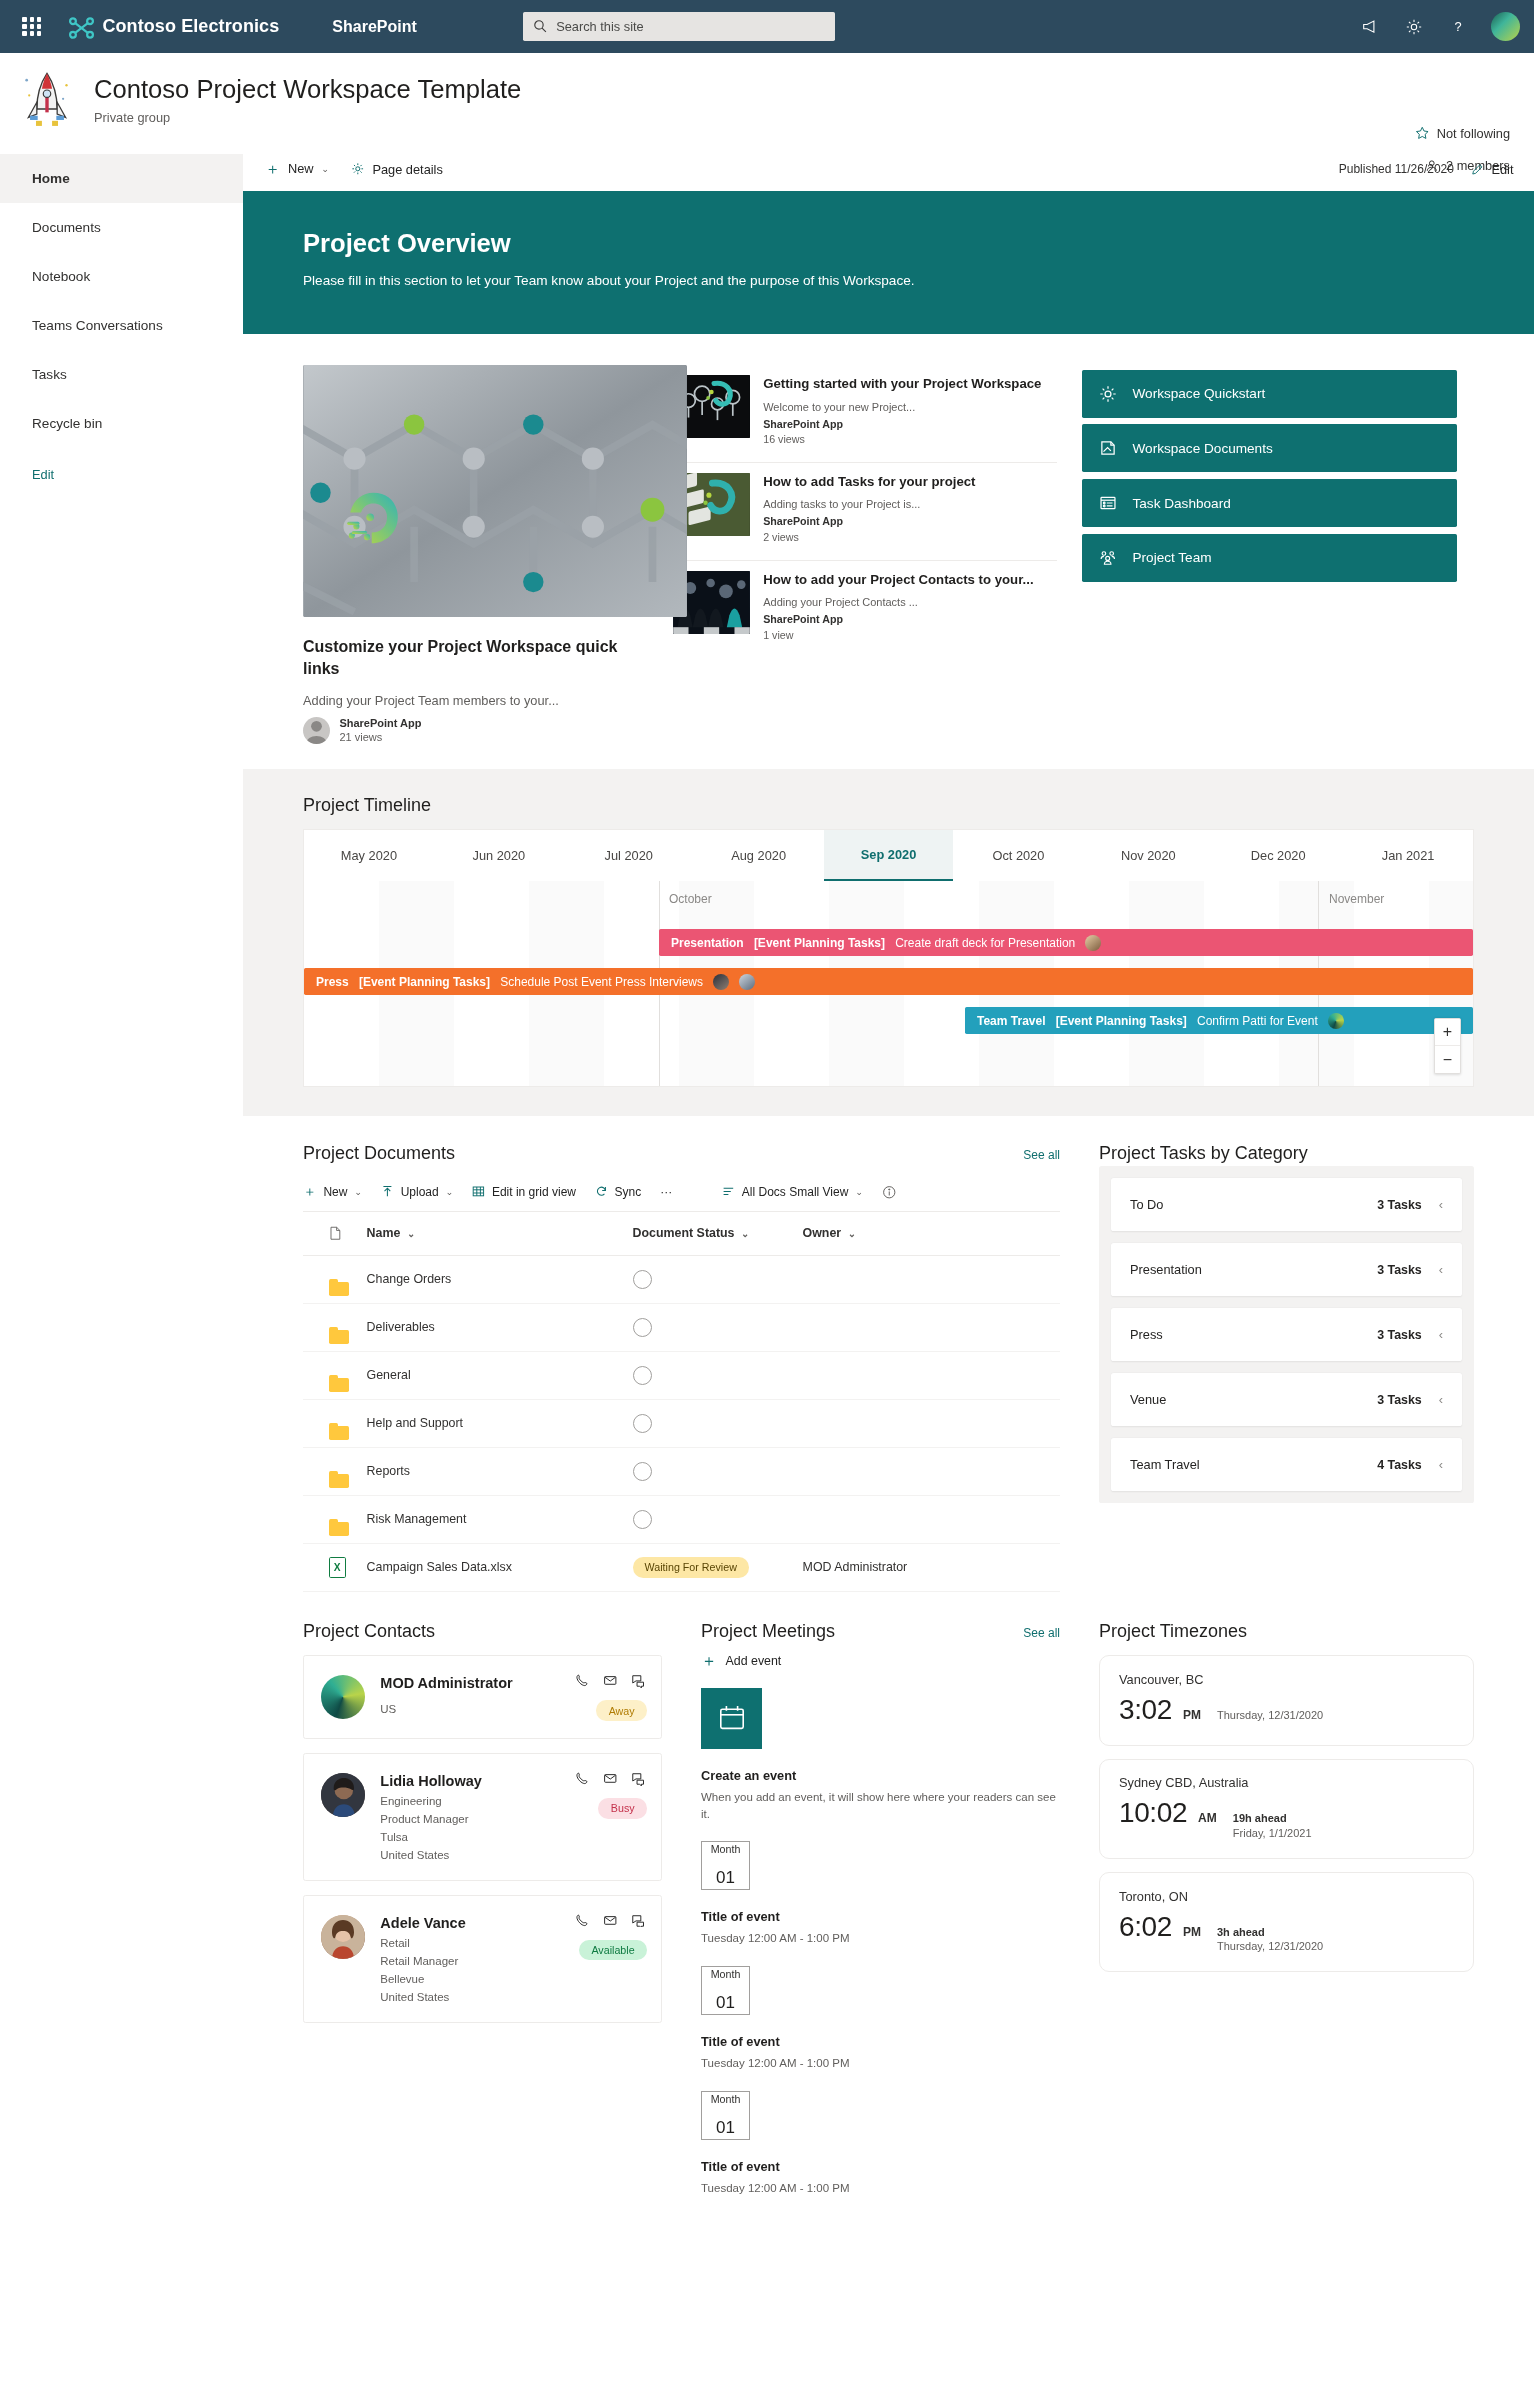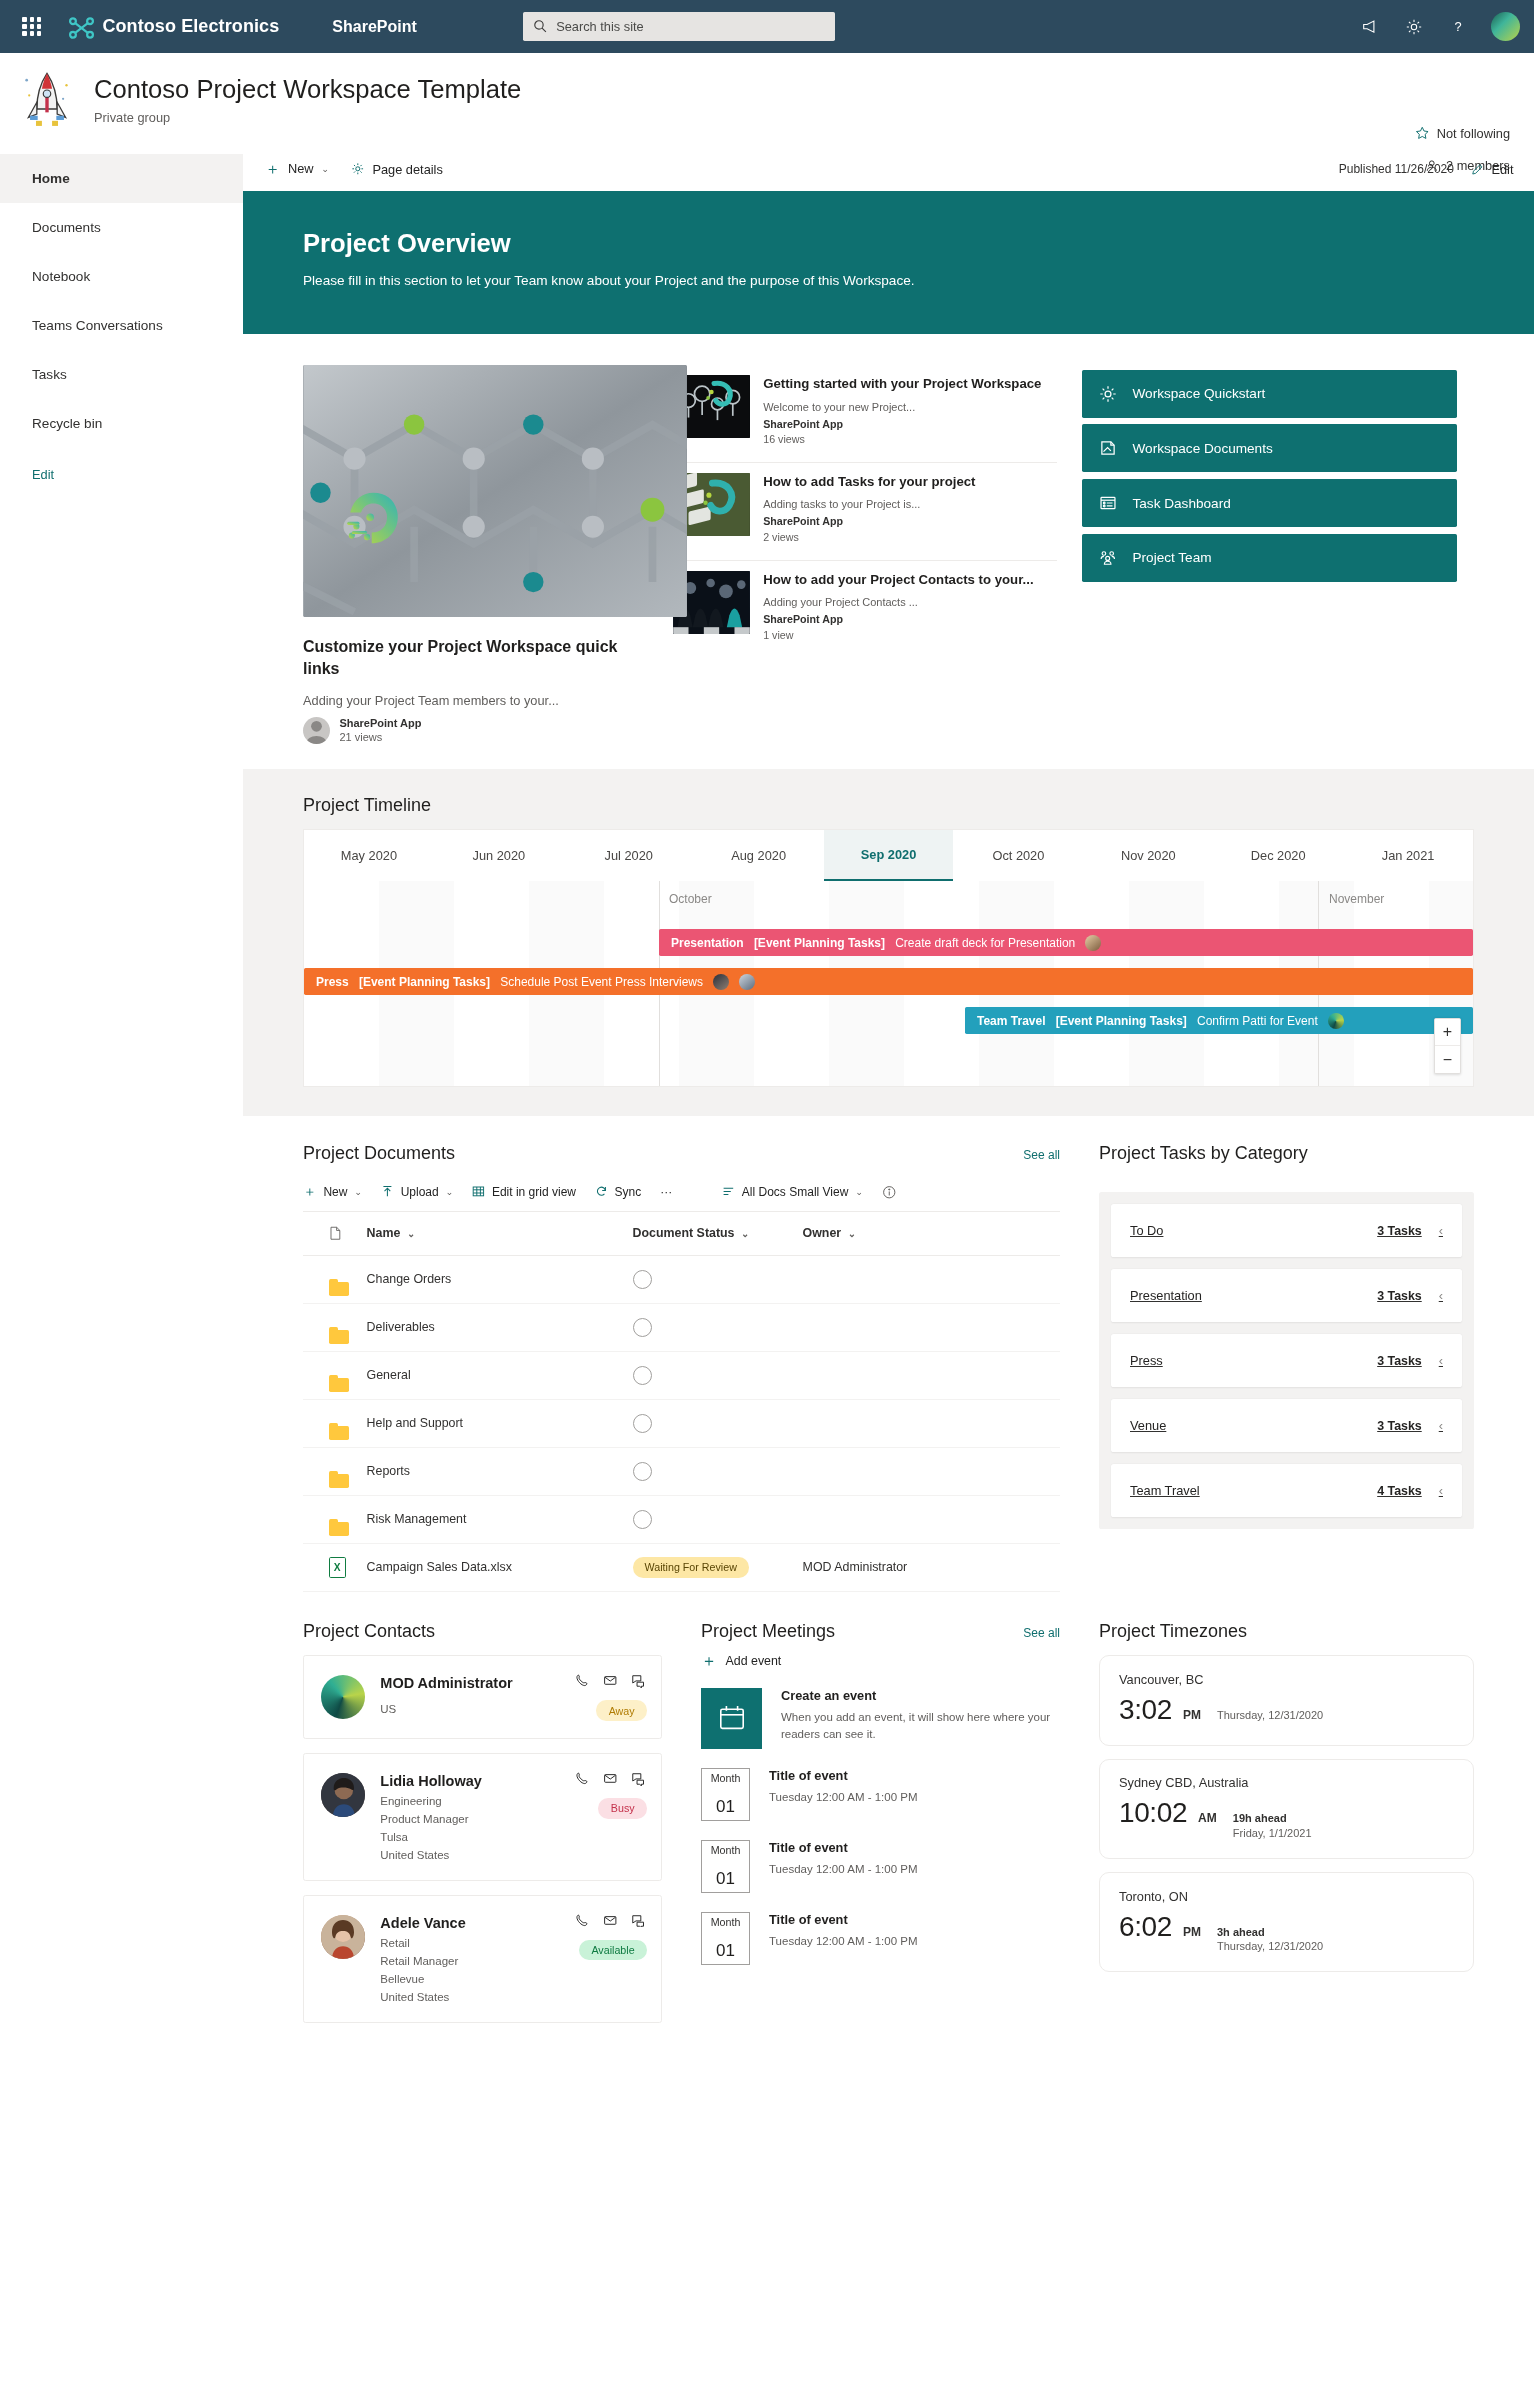--- a/index.html
+++ b/index.html
@@ -128,21 +128,21 @@
   .folder { width: 20.5px; height: 16px; position: relative; }
   .folder::before { content:""; position:absolute; left:0; top:2.6px; width:20.5px; height:13.6px;
                     background:#ffc83d; border-radius: 1.7px; }
   .folder::after { content:""; position:absolute; left:0; top:0; width:9.4px; height:4.3px;
                    background:#ffc83d; border-radius: 1.7px 1.7px 0 0; }
   .xls { width: 17px; height: 20.5px; background: #fff; border: 1.3px solid #107c41; border-radius: 1.7px;
          color:#107c41; font-size: 10.2px; font-weight: 700; display:flex; align-items:center; justify-content:center;}
   .circle-empty { width: 19.6px; height: 19.6px; border: 1.3px solid #a19f9d; border-radius: 50%; }
   .pill-wait { background: #fde7a5; color: #5a4605; font-size: 10.7px; padding: 4.3px 12px; border-radius: 10.2px; }
   .tasks-panel { width: 375px; }
-  .tasks-card { background: #f3f2f1; border-radius: 2.6px; padding: 12px; margin-top: 28px; text-decoration: underline; }
+  .tasks-card { background: #f3f2f1; border-radius: 2.6px; padding: 12px; margin-top: 2px; }
   .task-row { background: #fff; border-radius: 2.6px; height: 53px; display: flex; align-items: center;
               justify-content: space-between; padding: 0 19px; margin-bottom: 12px;
               box-shadow: 0 0.9px 1.7px rgba(0,0,0,.07); cursor: pointer; }
   .task-row:last-child { margin-bottom: 0; }
   .task-name { font-size: 12.8px; color: #252423; }
   .task-right { display: flex; align-items: center; gap: 17px; }
   .task-count { font-size: 12.4px; font-weight: 600; color: #252423; }
   .chev-l { color: #8a8886; font-size: 12.8px; }
   
   .bottom { display: flex; padding: 29px 60px 34px 60px; gap: 39px; }
@@ -159,21 +159,21 @@
   .cc-actions { position: absolute; right: 15.3px; top: 17px; display: flex; gap: 13.6px; color: #242424; }
   .cc-act { cursor: pointer; }
   .presence { position: absolute; right: 13.6px; top: 44px; font-size: 10.7px;
               padding: 4.3px 12.8px; border-radius: 10.2px; }
   .p-away { background: #fdf0c8; color: #b07c04; }
   .p-busy { background: #fbdfe4; color: #c4314b; }
   .p-avail { background: #c9f2d8; color: #0e7a41; }
   .addevent { display: flex; align-items: center; gap: 8.5px; margin-top: 11px;
               font-size: 12.4px; color: #242424; cursor: pointer; }
   .addevent .plus { color: #0f6e6e; font-size: 16px; line-height: 1; }
-  .ev-row { display: flex; gap: 19px; margin-top: 19px; align-items: flex-start; }
+  .ev-row { display: flex; gap: 19px; margin-top: 19px; align-items: flex-start; flex-direction: column; }
   .ev-thumb { width: 61px; height: 61px; background: #0e7070; flex: 0 0 61px;
               display: flex; align-items: center; justify-content: center; }
   .ev-date { width: 49px; height: 53px; border: 0.9px solid #a19f9d; flex: 0 0 49px;
              display: flex; flex-direction: column; align-items: center; justify-content: center; }
   .ev-date .m { font-size: 10.7px; color: #323130; }
   .ev-date .d { font-size: 17px; color: #201f1e; margin-top: 13px; }
   .ev-t { font-size: 12.8px; font-weight: 600; color: #201f1e; }
   .ev-d { font-size: 11.5px; color: #605e5c; margin-top: 6px; line-height: 1.45; }
   .tz-card { border: 0.9px solid #edebe9; border-radius: 10px; padding: 15.3px 19px 19px 19px; margin-top: 13.6px; }
   .tz-city { font-size: 12.8px; color: #323130; }

